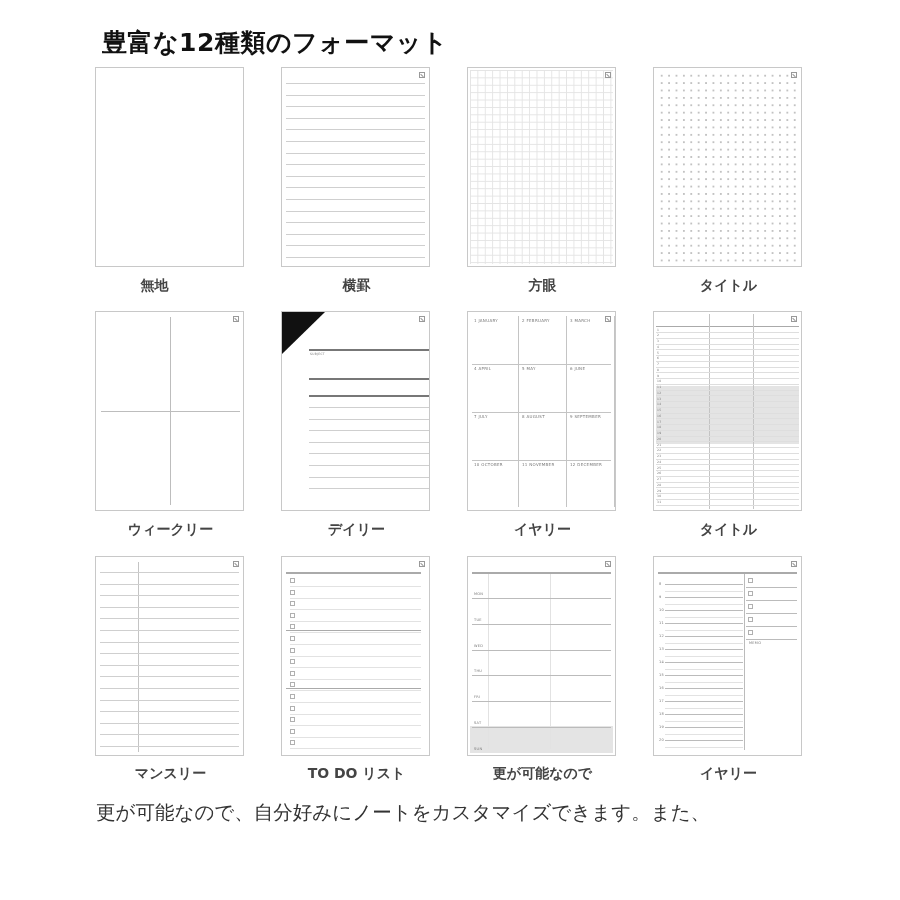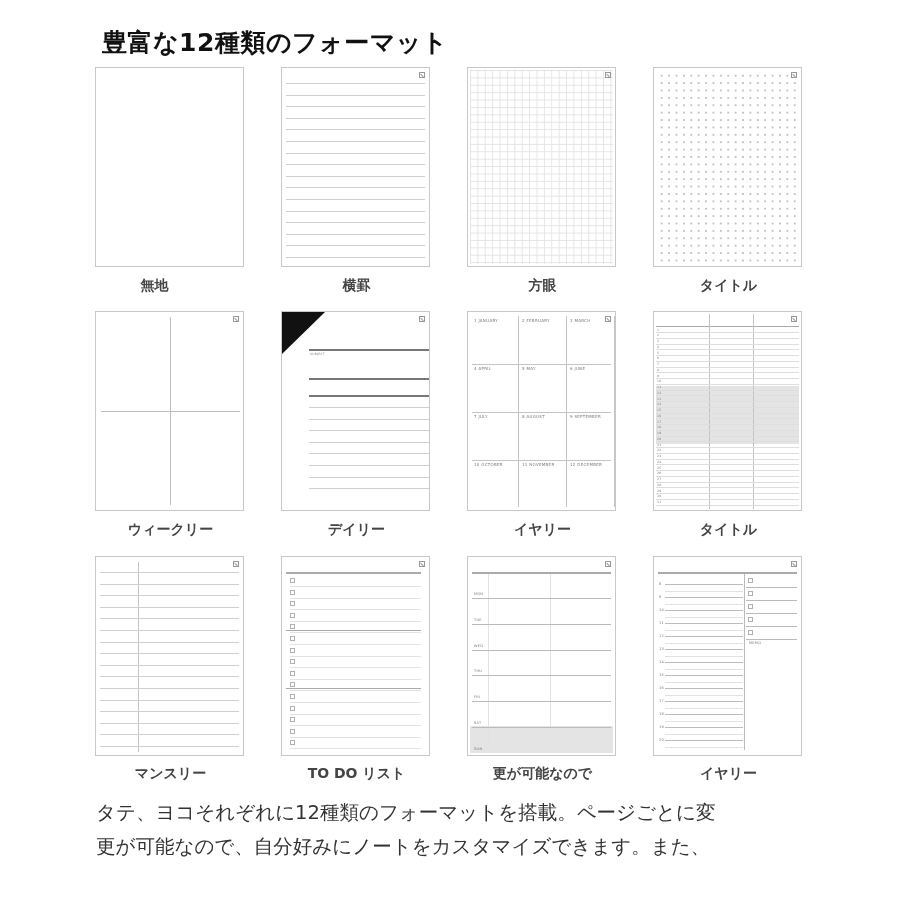--- a/index.html
+++ b/index.html
@@ -316,15 +316,14 @@
     <div class="hl" style="left: 92px; right: 4px; top: 56px; background: rgb(187, 187, 187);"></div>
     <div class="box" style="left: 94px; top: 60px;"></div>
     <div class="hl" style="left: 92px; right: 4px; top: 69px; background: rgb(187, 187, 187);"></div>
     <div class="box" style="left: 94px; top: 73px;"></div>
     <div class="hl" style="left: 92px; right: 4px; top: 82px; background: rgb(187, 187, 187);"></div>
     <div class="tiny" style="left: 95px; top: 84px; font-size: 3.5px;">MEMO</div>
   </div>
 <div class="label" style="left:653px;top:765px;">イヤリー</div>
 
 <div class="desc">
-  <div>タテ、ヨコそれぞれに12種類のフォーマットを搭載。ページごとに変</div>
   <div>更が可能なので、自分好みにノートをカスタマイズできます。また、</div>
 </div>
 
 </body></html>

